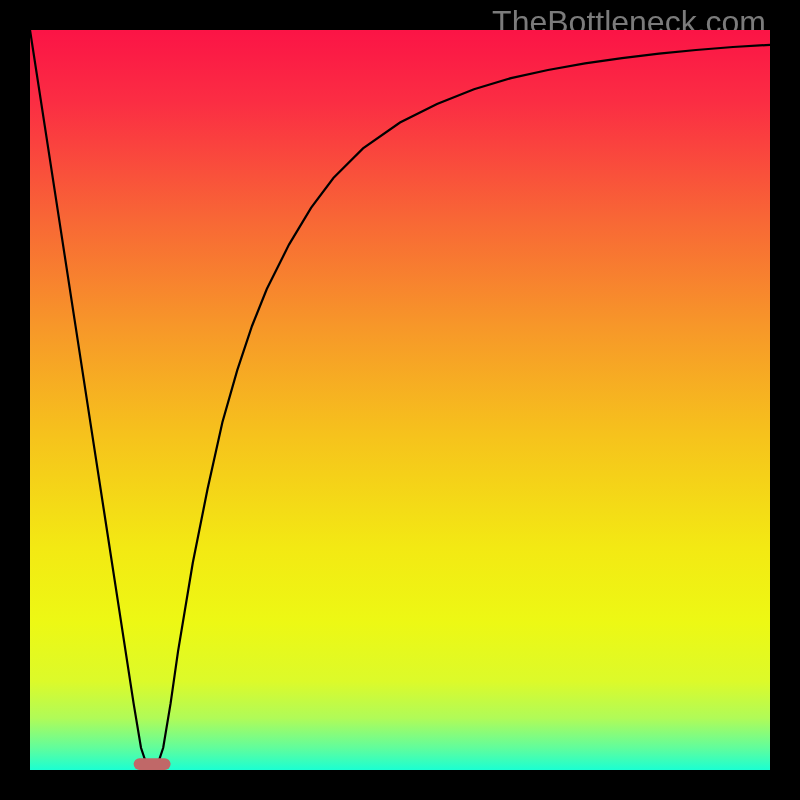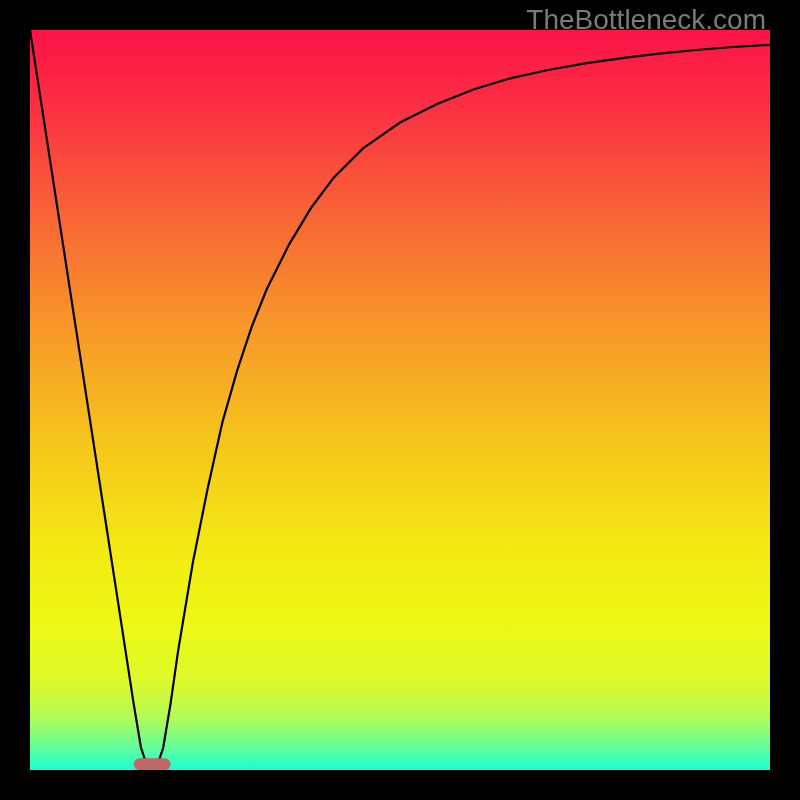--- a/index.html
+++ b/index.html
@@ -25,21 +25,21 @@
     top: 30px;
     width: 740px;
     height: 740px;
     overflow: hidden;
   }
   .watermark {
     position: absolute;
     top: 4px;
     right: 34px;
     color: #7b7b7b;
-    font-size: 28px;
+    font-size: 32px;
     font-weight: 500;
     letter-spacing: 0px;
     font-family: Arial, sans-serif;
   }
 </style>
 </head>
 <body>
 
 <div class="frame">
 

